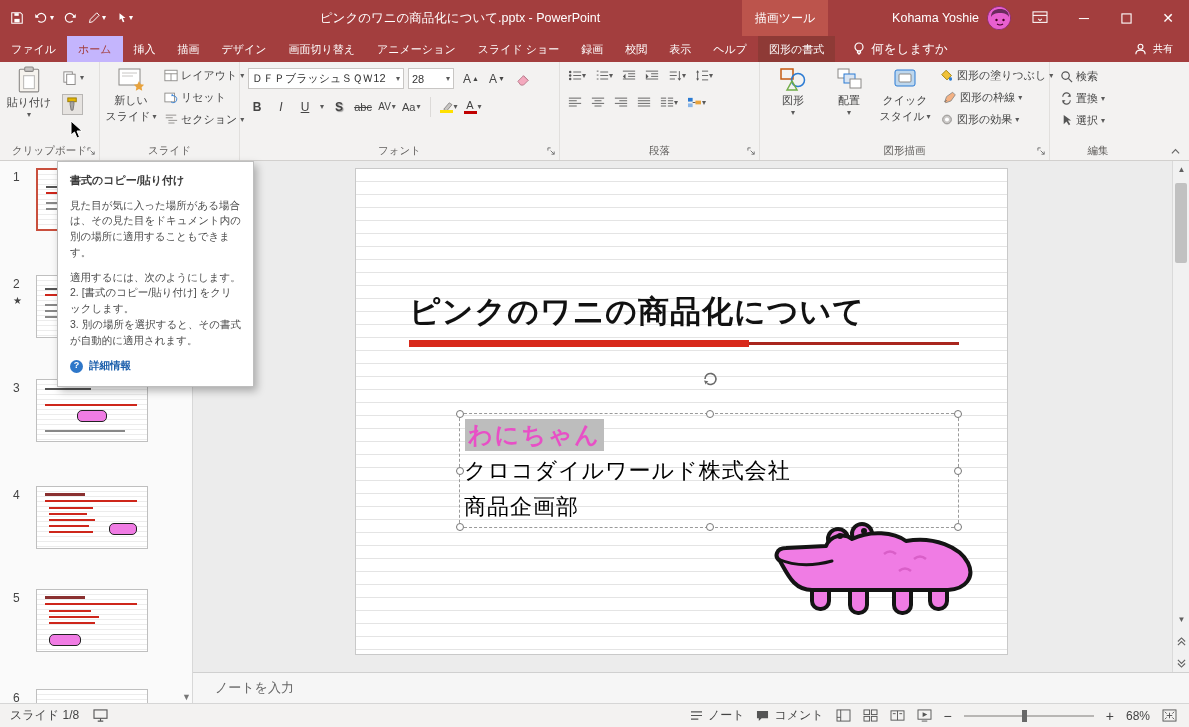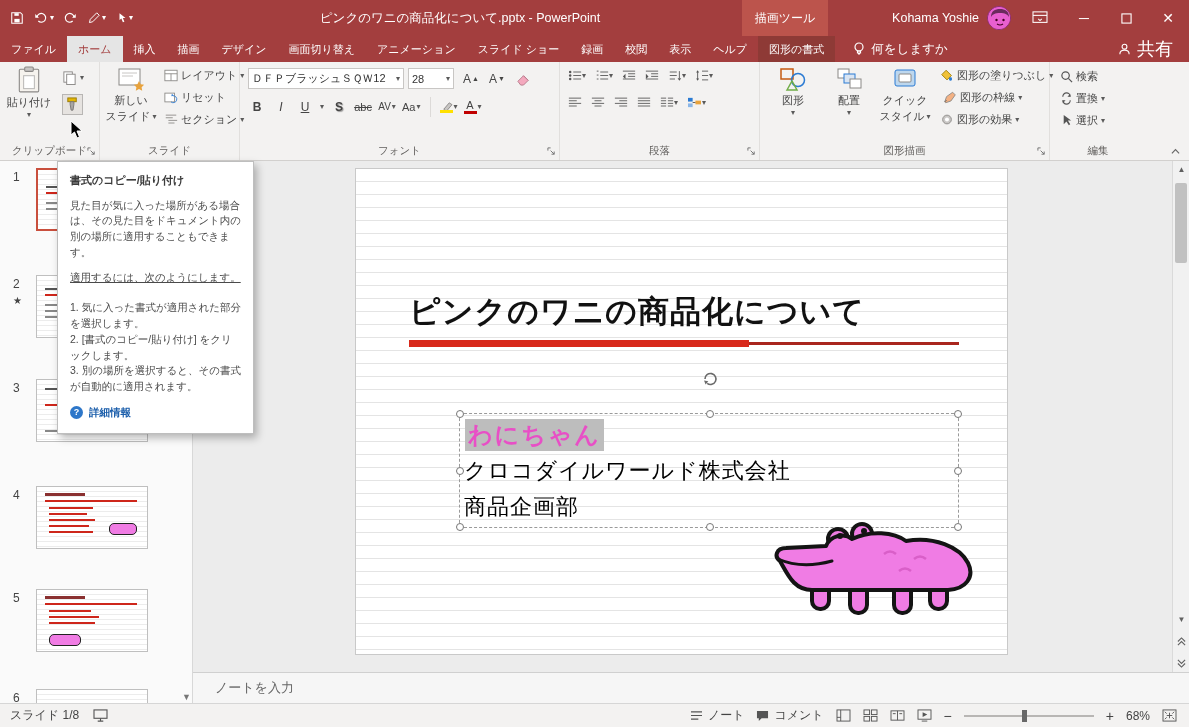--- a/index.html
+++ b/index.html
@@ -20,24 +20,24 @@
   .t-right{position:absolute;right:0;top:0;height:36px;display:flex;align-items:center;}
   .t-user{font-size:12.5px;margin-right:8px;}
   .avatar{width:24px;height:24px;border-radius:50%;background:#E85FD0;margin-right:14px;
     position:relative;overflow:hidden;border:1px solid #8a2c74;}
   .winbtn{width:42px;height:36px;display:flex;align-items:center;justify-content:center;font-size:14px;}
   .ribopt{width:30px;height:36px;display:flex;align-items:center;justify-content:center;margin-right:8px;}
 
   
   .tabrow{position:absolute;top:36px;left:0;right:0;height:26px;background:#A33E3E;display:flex;align-items:stretch;}
   .tab{padding:0 11px;color:#fff;font-size:11px;line-height:26px;white-space:nowrap;}
-  .tab.active{background:#e5e5e5;color:#A33E3E;}
+  .tab.active{background:#c4b5fd;color:#A33E3E;}
   .tab.context{background:#8E3A36;}
   .tellme{display:flex;align-items:center;gap:6px;color:#fff;font-size:12.5px;padding:0 12px;margin-left:6px;}
-  .share{margin-left:auto;display:flex;align-items:center;gap:6px;color:#fff;font-size:18px;padding:0 16px;}
+  .share{margin-left:auto;display:flex;align-items:center;gap:6px;color:#fff;font-size:10px;padding:0 16px;}
 
   
   .ribbon{position:absolute;top:62px;left:0;right:0;height:99px;background:#F3F2F1;
     border-bottom:1px solid #D2D0CE;display:flex;}
   .group{position:relative;height:100%;border-right:1px solid #E1DFDD;flex:none;}
   .glabel{position:absolute;bottom:2px;left:0;right:0;text-align:center;font-size:10.5px;color:#605E5C;white-space:nowrap;}
   .launcher{position:absolute;right:2px;bottom:3px;width:12px;height:12px;display:flex;align-items:center;justify-content:center;}
   .bigbtn{position:absolute;top:4px;width:54px;text-align:center;font-size:11px;color:#444;
     display:flex;flex-direction:column;align-items:center;gap:1px;}
   .smallrow{position:absolute;display:flex;align-items:center;gap:3px;font-size:11px;color:#444;white-space:nowrap;}
@@ -543,23 +543,22 @@
   <div style="position:absolute;right:8px;bottom:4px;">
     <svg width="11" height="9" viewBox="0 0 12 10">
         <path d="M2 7l4-4 4 4" fill="none" stroke="#666" stroke-width="1.3"></path>
       </svg>
   </div>
 </div>
 
 <div class="supertip">
   <h4>書式のコピー/貼り付け</h4>
   <p>見た目が気に入った場所がある場合は、その見た目をドキュメント内の別の場所に適用することもできます。</p>
-  <p style="margin-bottom:15px;text-decoration:underline;">適用するには、次のようにします。</p>
+  <p style="margin-bottom:0;">適用するには、次のようにします。</p>
   <div class="steps">
-    <p>1. 気に入った書式が適用された部分を選択します。</p>
     <p>2. [書式のコピー/貼り付け] をクリックします。</p>
     <p>3. 別の場所を選択すると、その書式が自動的に適用されます。</p>
   </div>
   <div class="morelink">
     <span class="qmark">?</span>
     <span>詳細情報</span>
   </div>
 </div>
 
 <svg class="cursor" width="15" height="20" viewBox="0 0 15 20">

